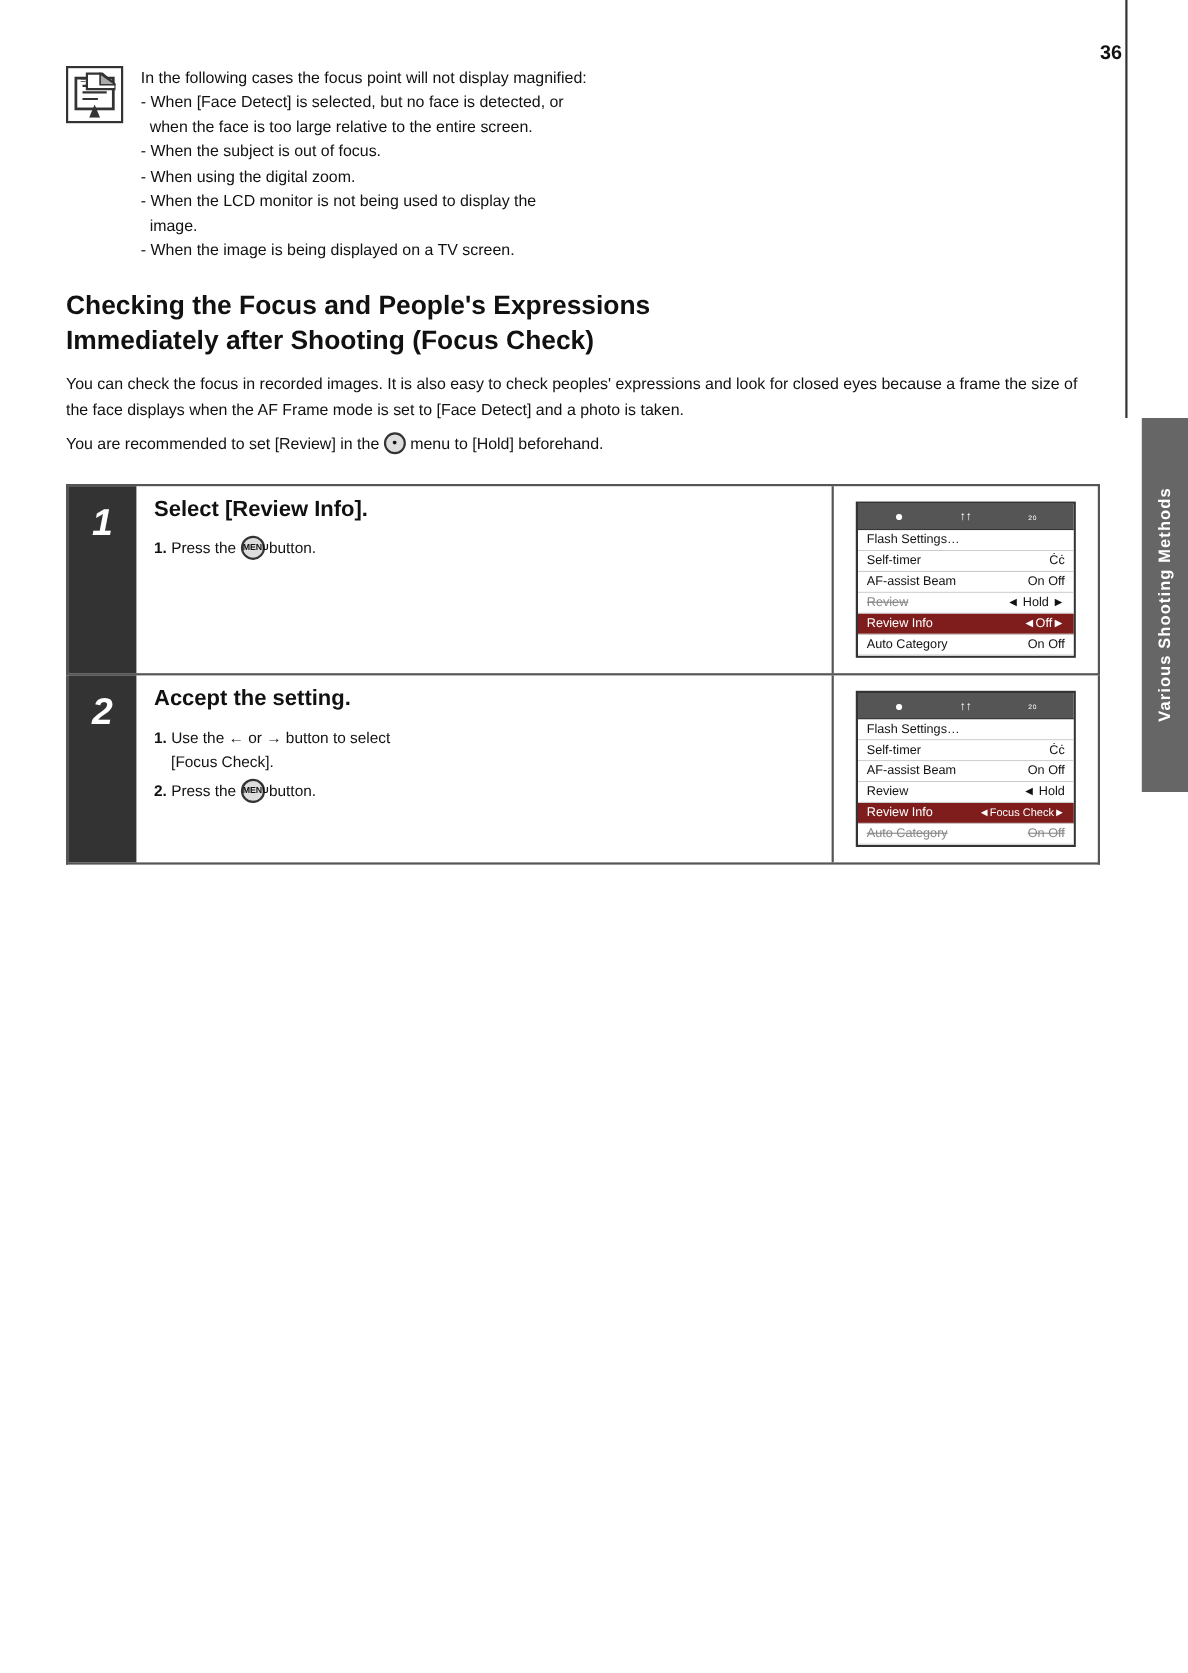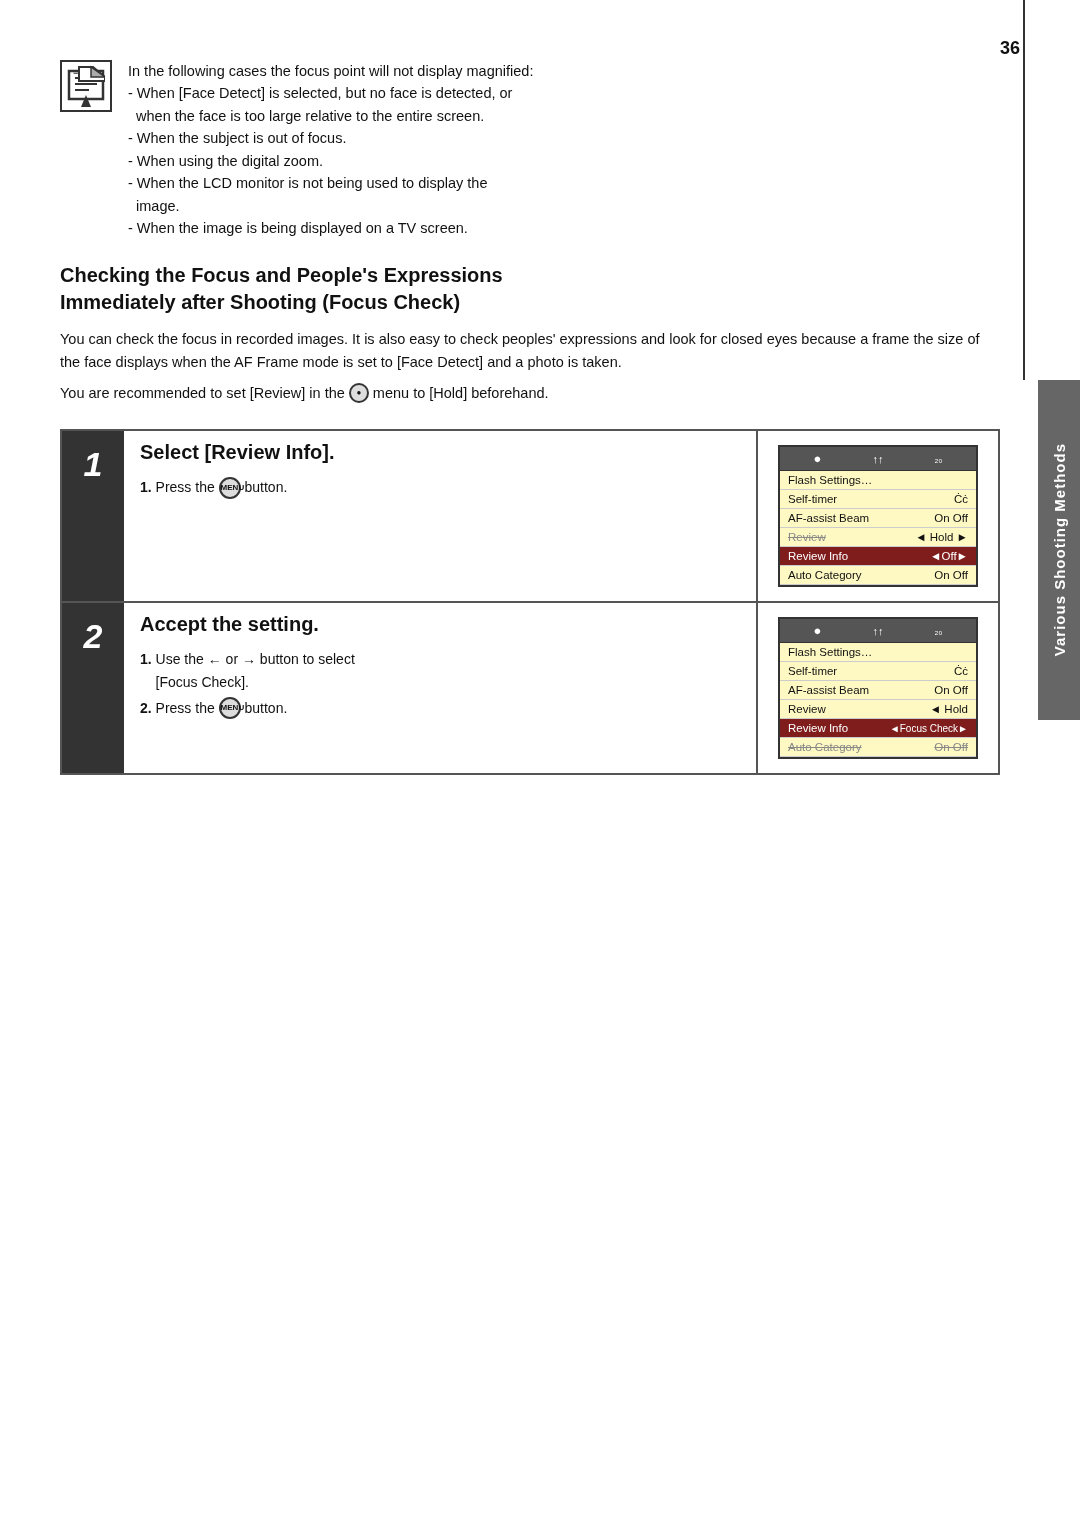--- a/index.html
+++ b/index.html
@@ -77,21 +77,21 @@
       justify-content: center;
       font-size: 22px;
     }
 
     .note-text {
       font-size: 14.5px;
       line-height: 1.55;
     }
 
     .section-heading {
-      font-size: 20px;
+      font-size: 24px;
       font-weight: bold;
       margin-bottom: 12px;
       line-height: 1.35;
     }
 
     .body-text {
       font-size: 14.5px;
       line-height: 1.6;
       margin-bottom: 8px;
     }
@@ -167,21 +167,21 @@
       border-bottom: 1px solid #333;
     }
 
     .menu-row {
       display: flex;
       justify-content: space-between;
       align-items: center;
       padding: 3px 8px;
       font-size: 11.5px;
       border-bottom: 1px solid #ccc;
-      background: #fef9c3;
+      background: #ffffff;
     }
 
     .menu-row.highlighted {
       background: #7f1d1d;
       color: #fff;
     }
 
     .menu-row-label {
       color: inherit;
     }

